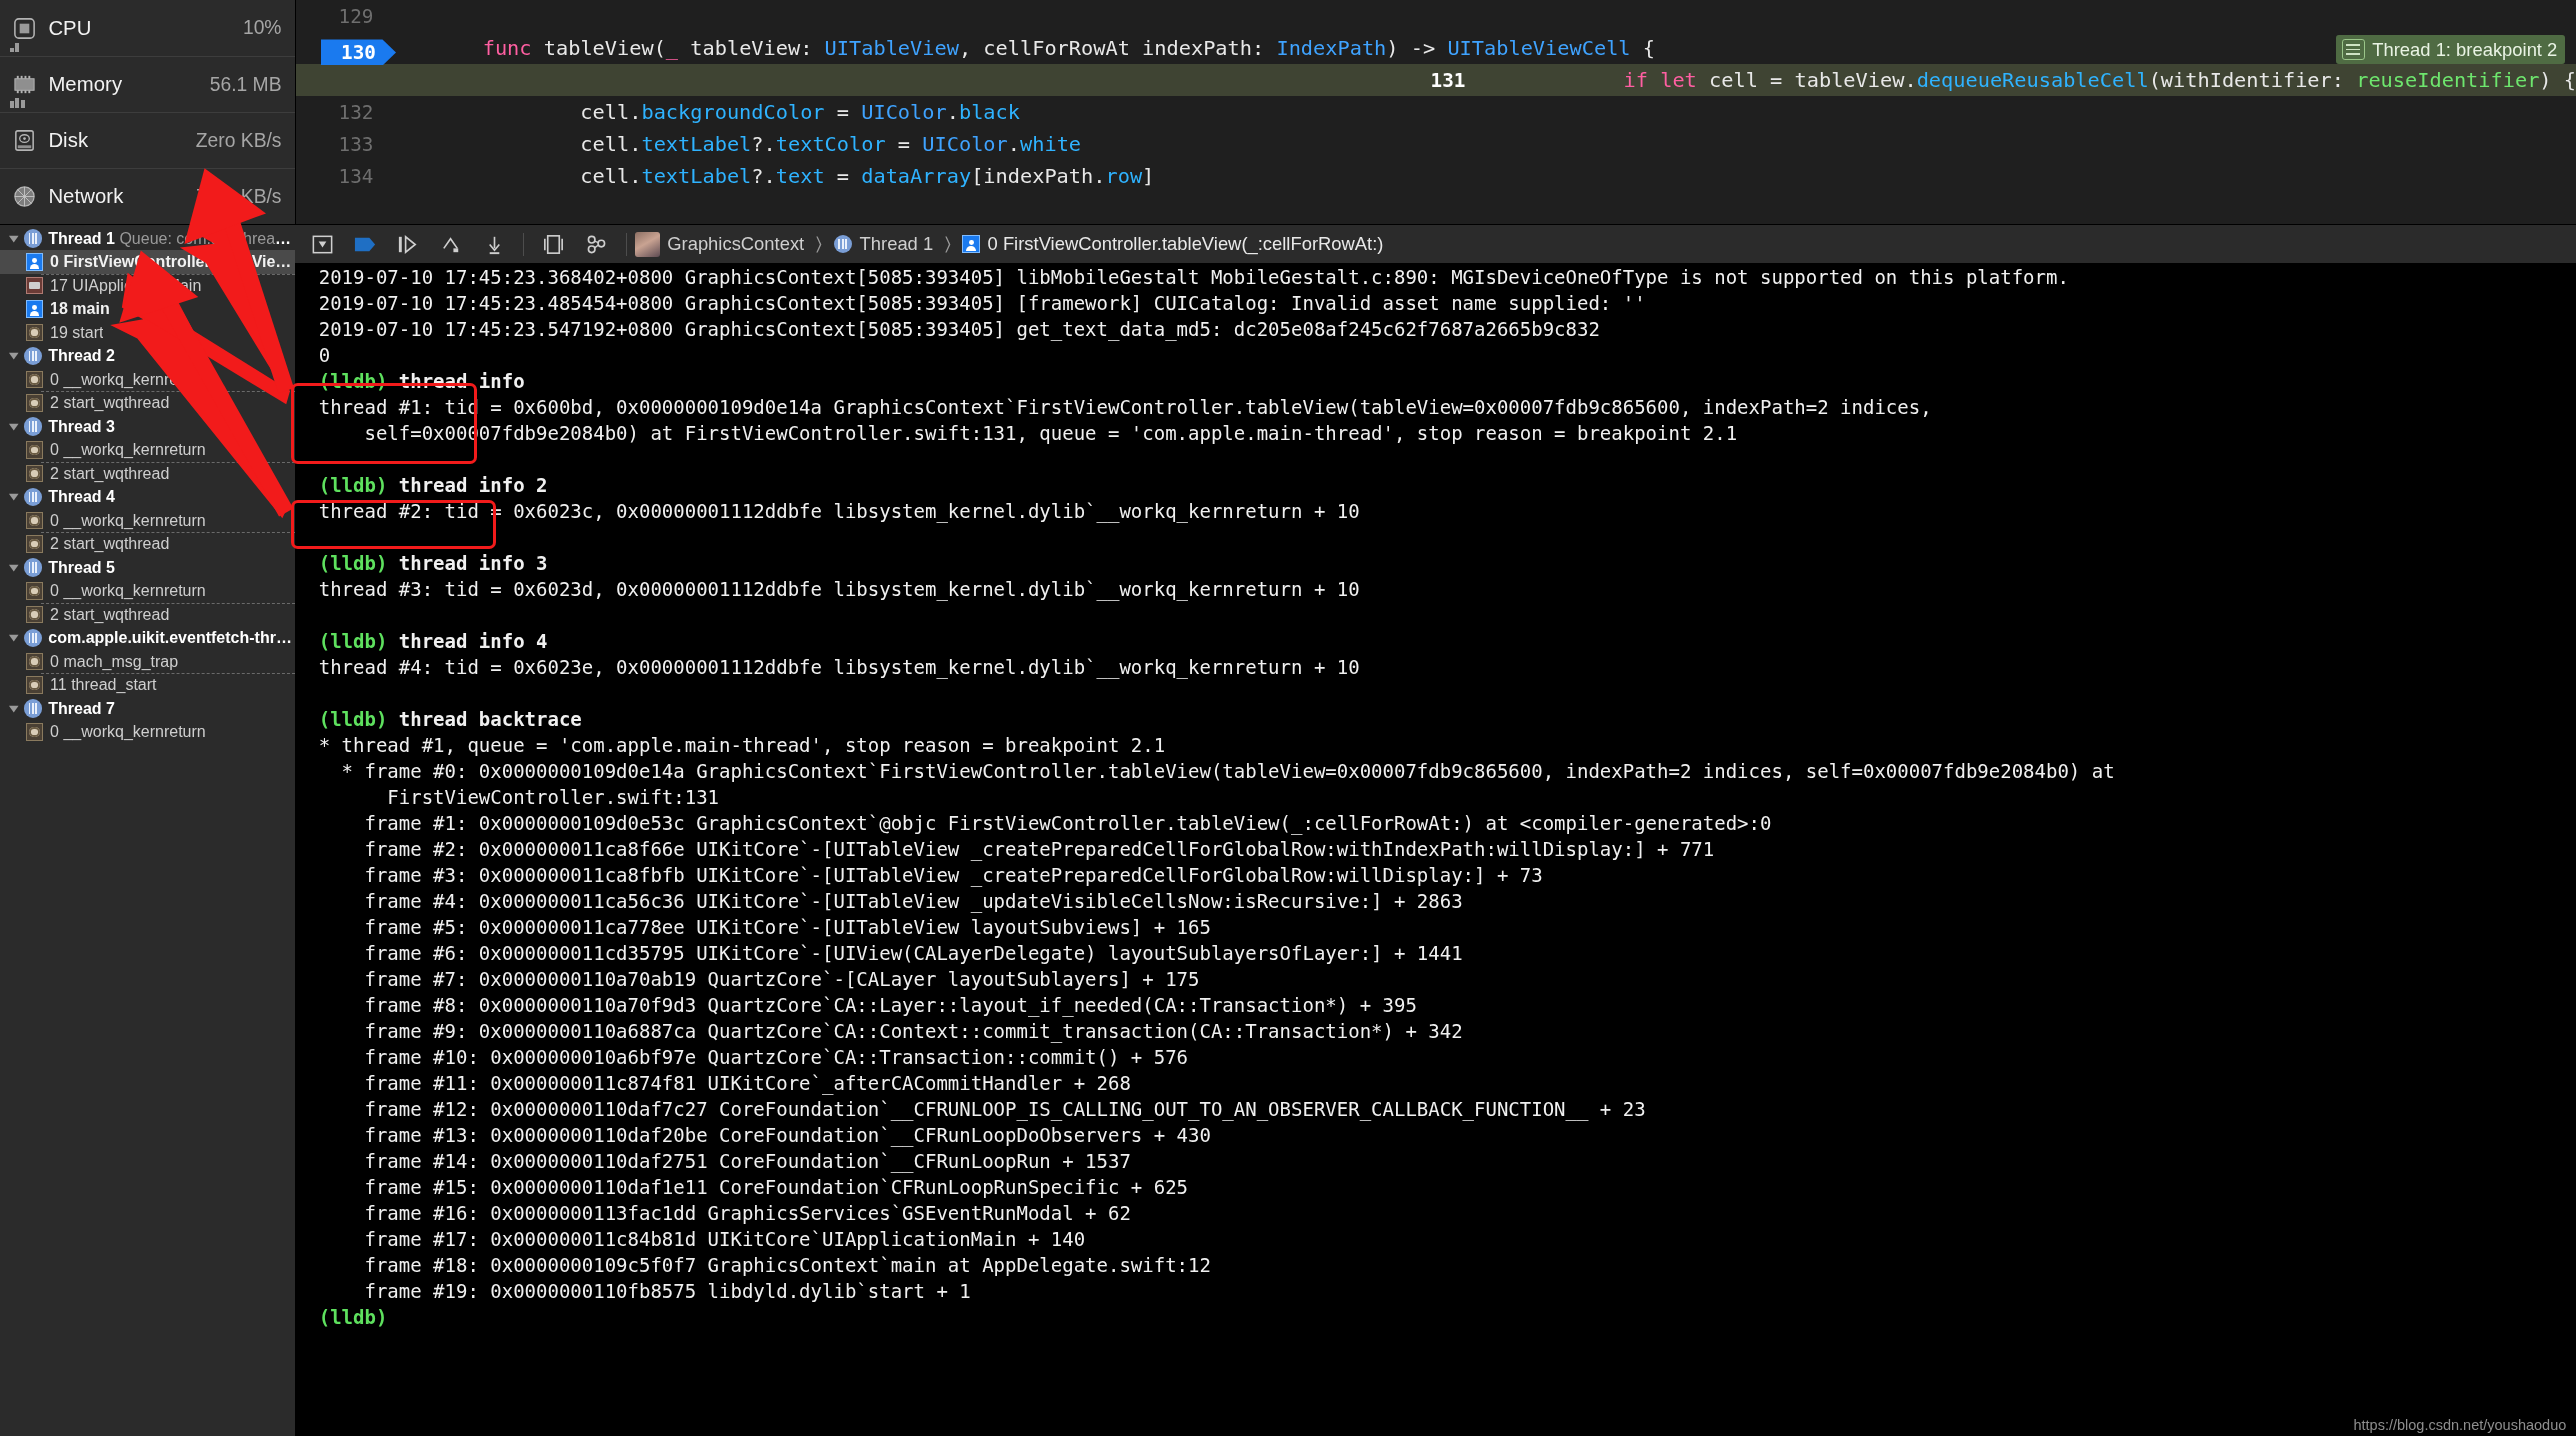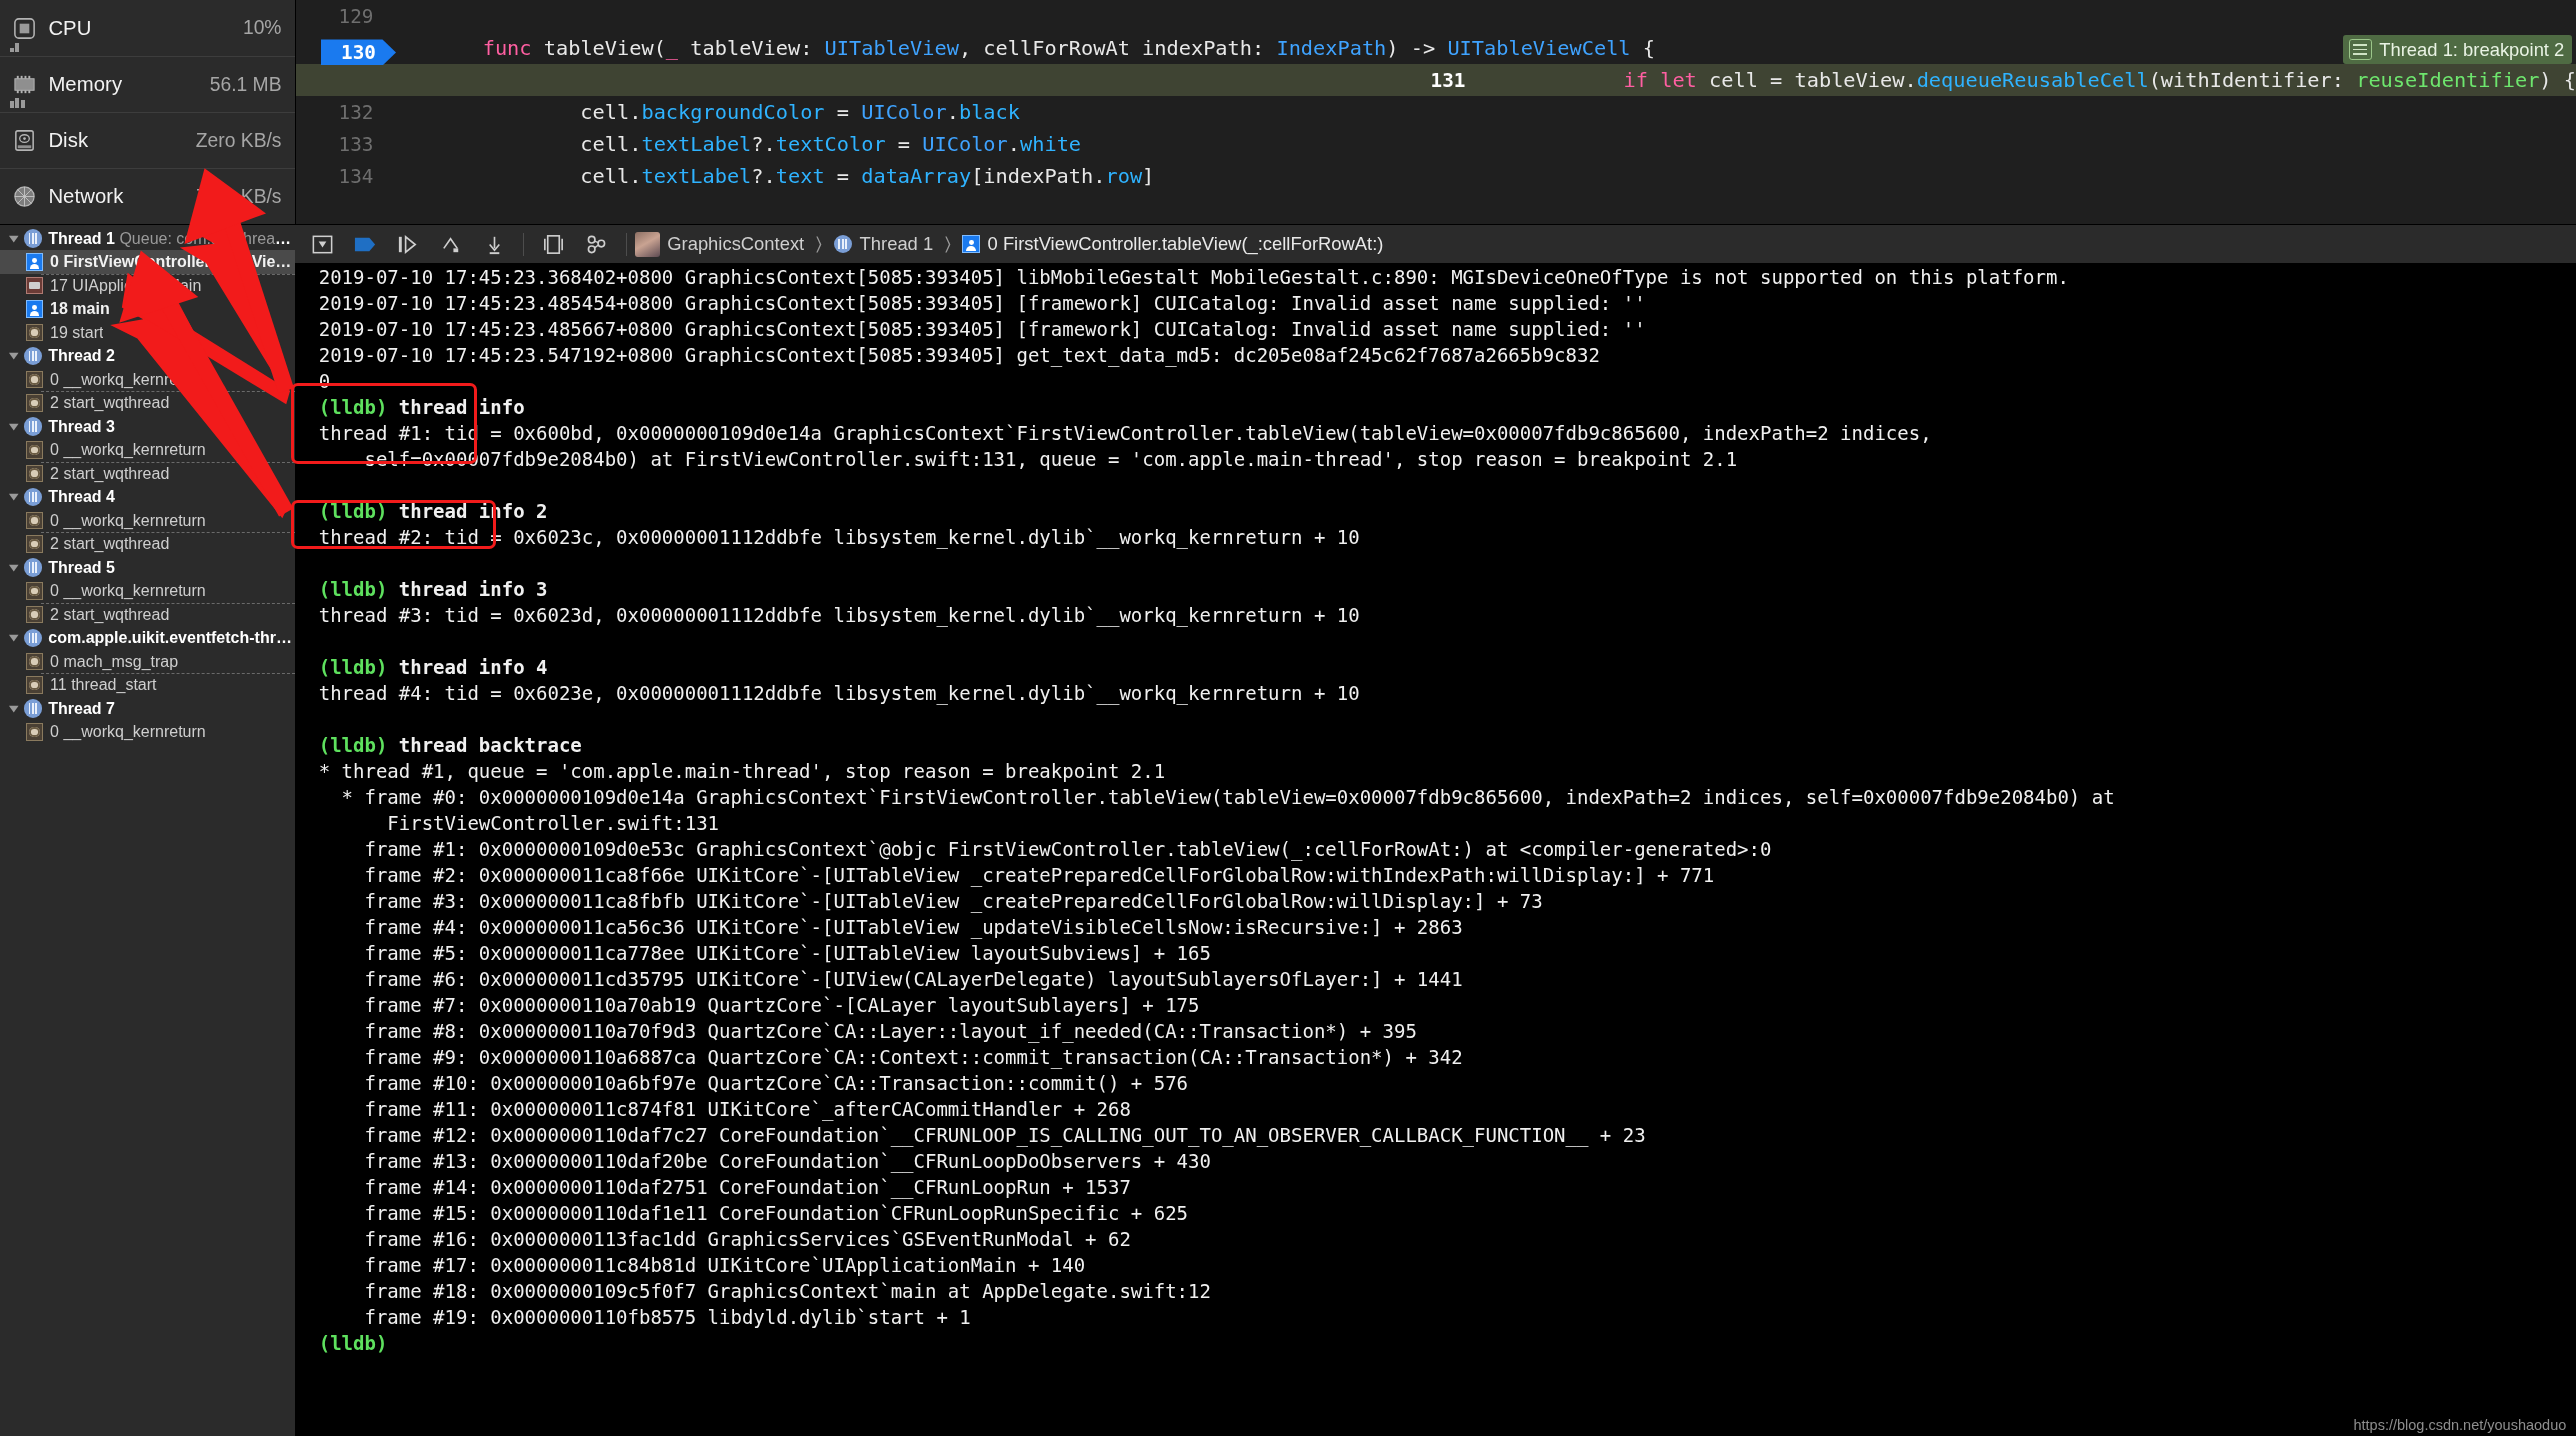--- a/index.html
+++ b/index.html
@@ -33,21 +33,21 @@
           color:#fff;display:flex;align-items:center;justify-content:center;font-size:19.3px;font-weight:bold;
           clip-path:polygon(0 0,82% 0,100% 50%,82% 100%,0 100%);}
   .codeline.bp .gutter{color:transparent;}
   .codeline.hl{background:#3f4433;justify-content:flex-end;}
   .code{padding-left:0;}
   .kw{color:#ff5fa2;}
   .typ{color:#3fa3ff;}
   .fn{color:#2fb3ff;}
   .id{color:#6ee66e;}
   .pl{color:#e8e8e8;}
-  .bpbanner{position:absolute;right:4px;top:35px;height:29px;display:flex;align-items:center;
+  .bpbanner{position:absolute;right:11px;top:35px;height:29px;display:flex;align-items:center;
             background:#4f6b43;color:#e9f3e4;font-size:18.4px;padding:0 7.7px 0 5.8px;border-radius:2.9px;}
   .bpbanner .bhandle{width:23px;height:21px;border:1.5px solid #9bc68a;border-radius:2.9px;margin-right:7.7px;
             display:flex;flex-direction:column;justify-content:center;gap:2.9px;padding:0 3.9px;box-sizing:border-box;}
   .bpbanner .bhandle span{display:block;height:1.9px;background:#cfe3c4;}
 
   
   .bottomrow{display:flex;flex:1;min-height:0;}
 
   
   .threads{width:295px;flex:0 0 295px;background:#2b2b2b;overflow:hidden;padding-top:1.9px;
@@ -495,21 +495,20 @@
                 <span class="body"></span>
               </span>
             </span>
             <span style="color: rgb(232, 232, 232);">0 FirstViewController.tableView(_:cellForRowAt:)</span>
           </div>
       </div>
 
       <div class="consolewrap" id="consolewrap">
           <div class="cline nb">2019-07-10 17:45:23.368402+0800 GraphicsContext[5085:393405] libMobileGestalt MobileGestalt.c:890: MGIsDeviceOneOfType is not supported on this platform.</div>
           <div class="cline nb">2019-07-10 17:45:23.485454+0800 GraphicsContext[5085:393405] [framework] CUICatalog: Invalid asset name supplied: ''</div>
-          <div class="cline nb">2019-07-10 17:45:23.485667+0800 GraphicsContext[5085:393405] [framework] CUICatalog: Invalid asset name supplied: ''</div>
           <div class="cline nb">2019-07-10 17:45:23.547192+0800 GraphicsContext[5085:393405] get_text_data_md5: dc205e08af245c62f7687a2665b9c832</div>
           <div class="cline nb">0</div>
           <div class="cline"><span class="lldb">(lldb) </span><span>thread info</span></div>
           <div class="cline nb">thread #1: tid = 0x600bd, 0x0000000109d0e14a GraphicsContext`FirstViewController.tableView(tableView=0x00007fdb9c865600, indexPath=2 indices,</div>
           <div class="cline nb">    self=0x00007fdb9e2084b0) at FirstViewController.swift:131, queue = 'com.apple.main-thread', stop reason = breakpoint 2.1</div>
           <div class="cline nb">&nbsp;</div>
           <div class="cline"><span class="lldb">(lldb) </span><span>thread info 2</span></div>
           <div class="cline nb">thread #2: tid = 0x6023c, 0x00000001112ddbfe libsystem_kernel.dylib`__workq_kernreturn + 10</div>
           <div class="cline nb">&nbsp;</div>
           <div class="cline"><span class="lldb">(lldb) </span><span>thread info 3</span></div>

